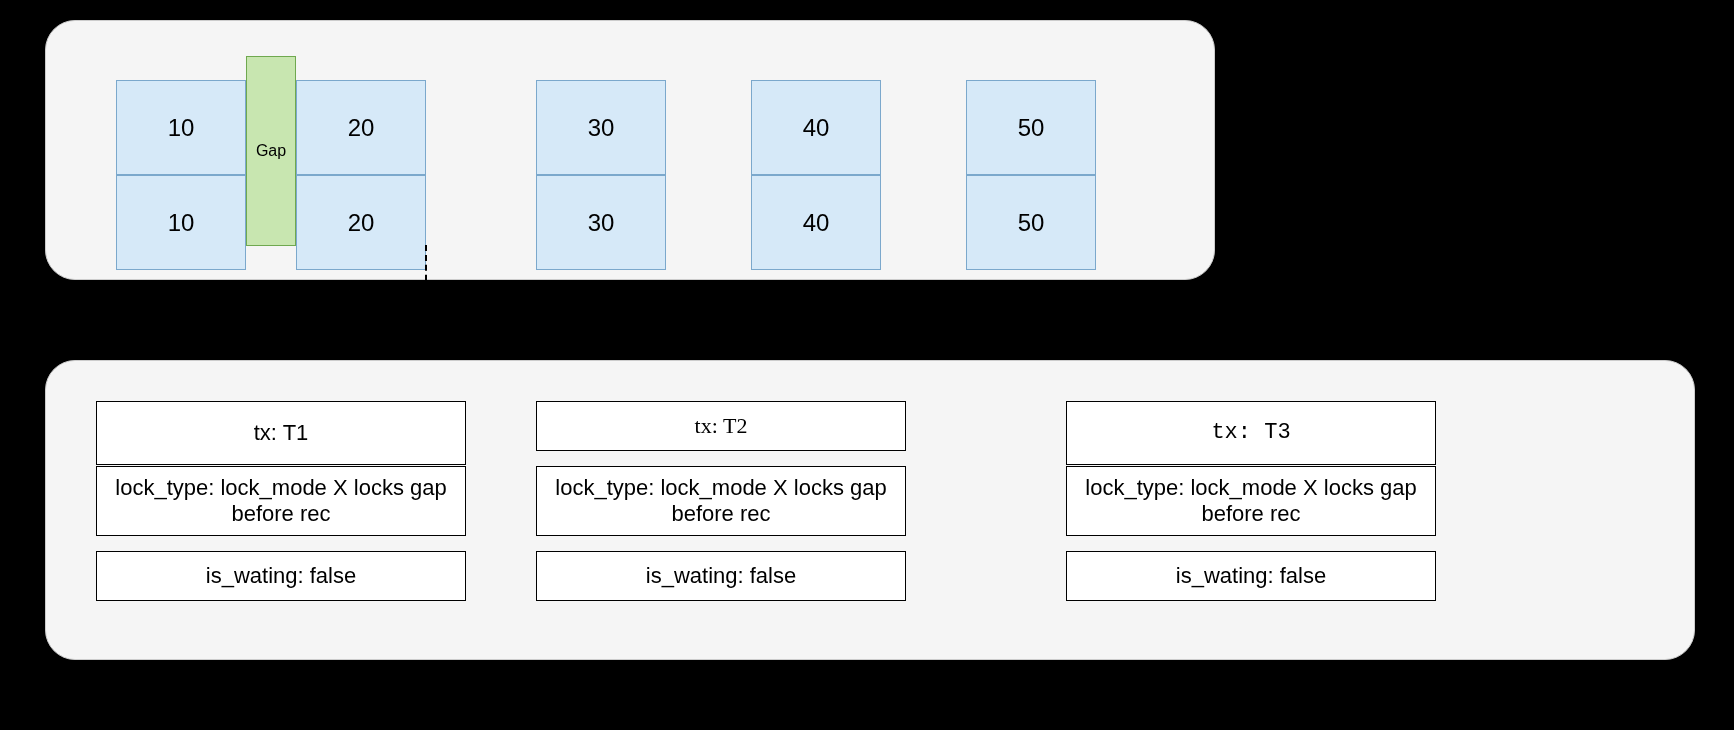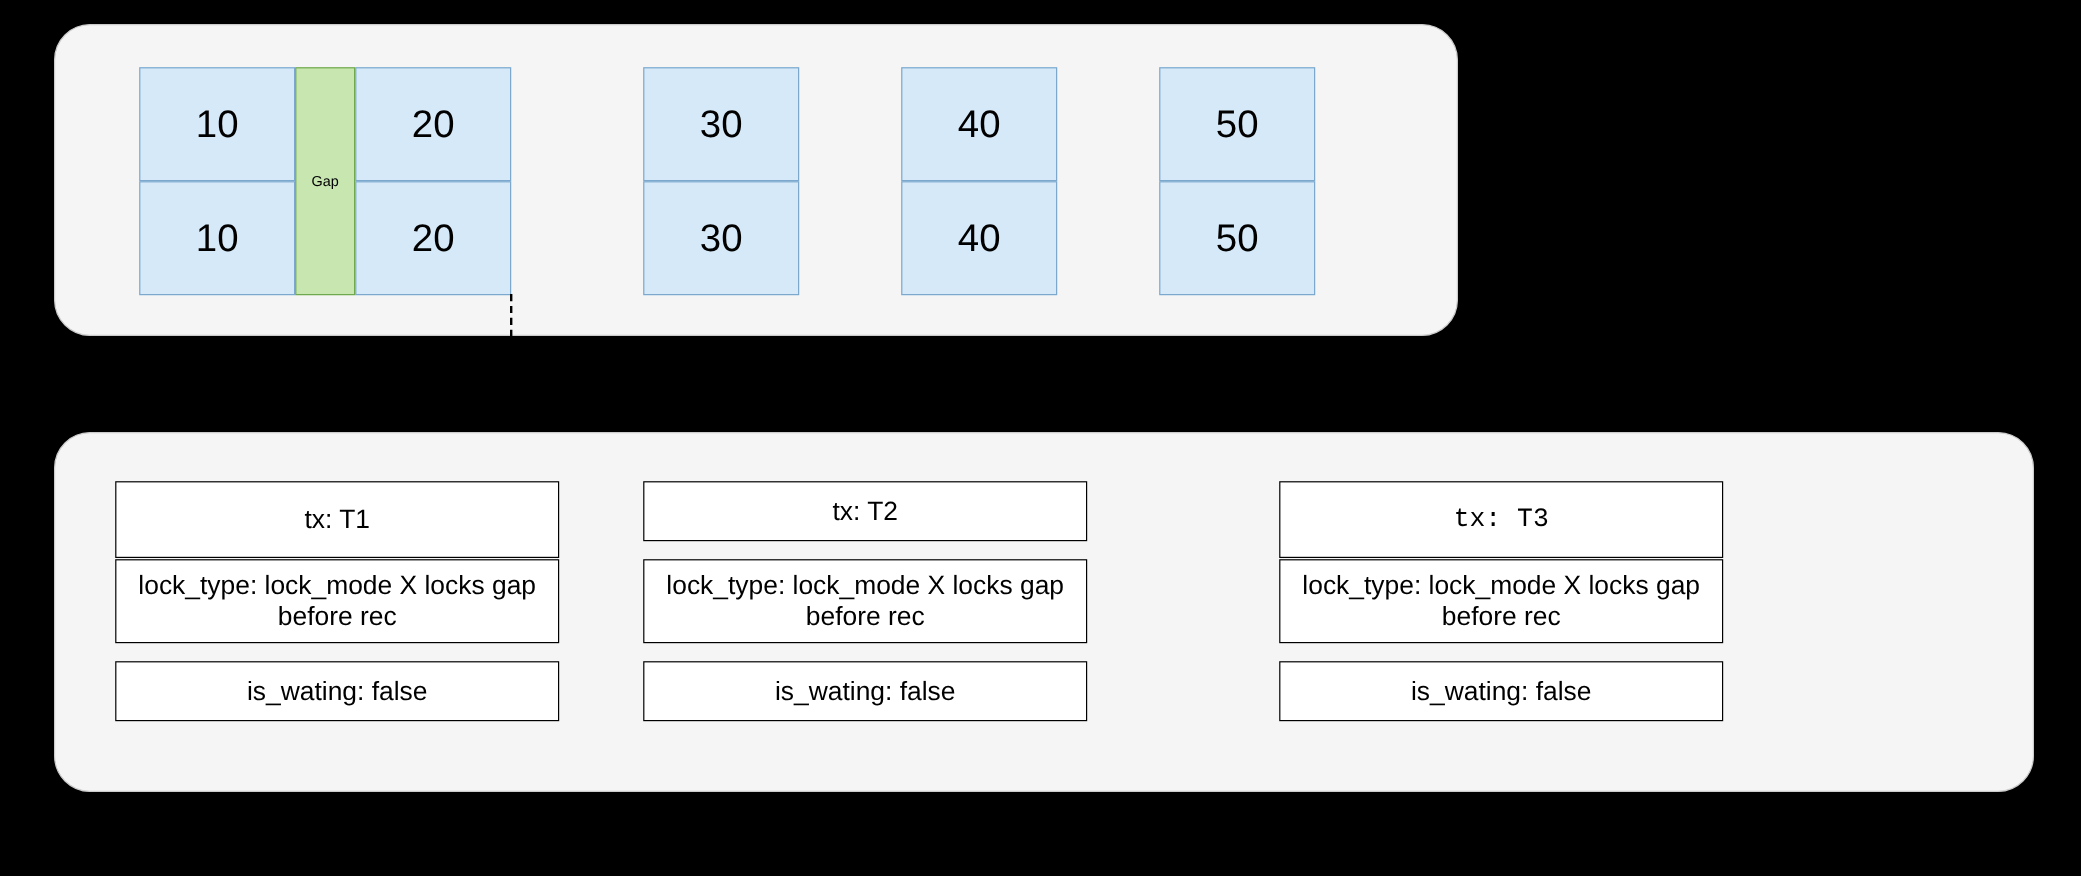--- a/index.html
+++ b/index.html
@@ -30,31 +30,32 @@
     width: 1650px;
     height: 300px;
   }
   .data-cell {
     position: absolute;
     background: #d6e9f8;
     border: 1px solid #7ba8cc;
     display: flex;
     align-items: center;
     justify-content: center;
-    font-size: 32px;
+    font-size: 24px;
     color: #000;
+    margin-top: 24px;
   }
   .gap-cell {
     position: absolute;
     background: #c8e6b0;
     border: 1px solid #6fa84f;
     display: flex;
     align-items: center;
     justify-content: center;
-    font-size: 12px;
+    font-size: 16px;
     color: #000;
   }
   .lock-box {
     position: absolute;
     background: #fff;
     border: 1.5px solid #000;
     display: flex;
     align-items: center;
     justify-content: center;
     text-align: center;
@@ -92,20 +93,20 @@
 </div>
 
 <div class="connector" style="left:425px; top:245px; height:115px;"></div>
 
 <div class="panel bottom-panel">
 
   <div class="lock-box" style="left:50px; top:40px; width:370px; height:64px;">tx: T1</div>
   <div class="lock-box" style="left:50px; top:105px; width:370px; height:70px;">lock_type: lock_mode X locks gap before rec</div>
   <div class="lock-box" style="left:50px; top:190px; width:370px; height:50px;">is_wating: false</div>
 
-  <div class="lock-box" style="left:490px; top:40px; width:370px; height:50px;">tx: T2</div>
+  <div class="lock-box" style="left:490px; top:40px; width:370px; height:50px;font-family:Liberation Serif, serif;">tx: T2</div>
   <div class="lock-box" style="left:490px; top:105px; width:370px; height:70px;">lock_type:  lock_mode X locks gap before rec</div>
   <div class="lock-box" style="left:490px; top:190px; width:370px; height:50px;">is_wating: false</div>
 
   <div class="lock-box" style="left:1020px; top:40px; width:370px; height:64px;font-family:Liberation Mono, monospace;">tx: T3</div>
   <div class="lock-box" style="left:1020px; top:105px; width:370px; height:70px;">lock_type: lock_mode X locks gap before rec</div>
   <div class="lock-box" style="left:1020px; top:190px; width:370px; height:50px;">is_wating: false</div>
 </div>
 
 </body></html>

